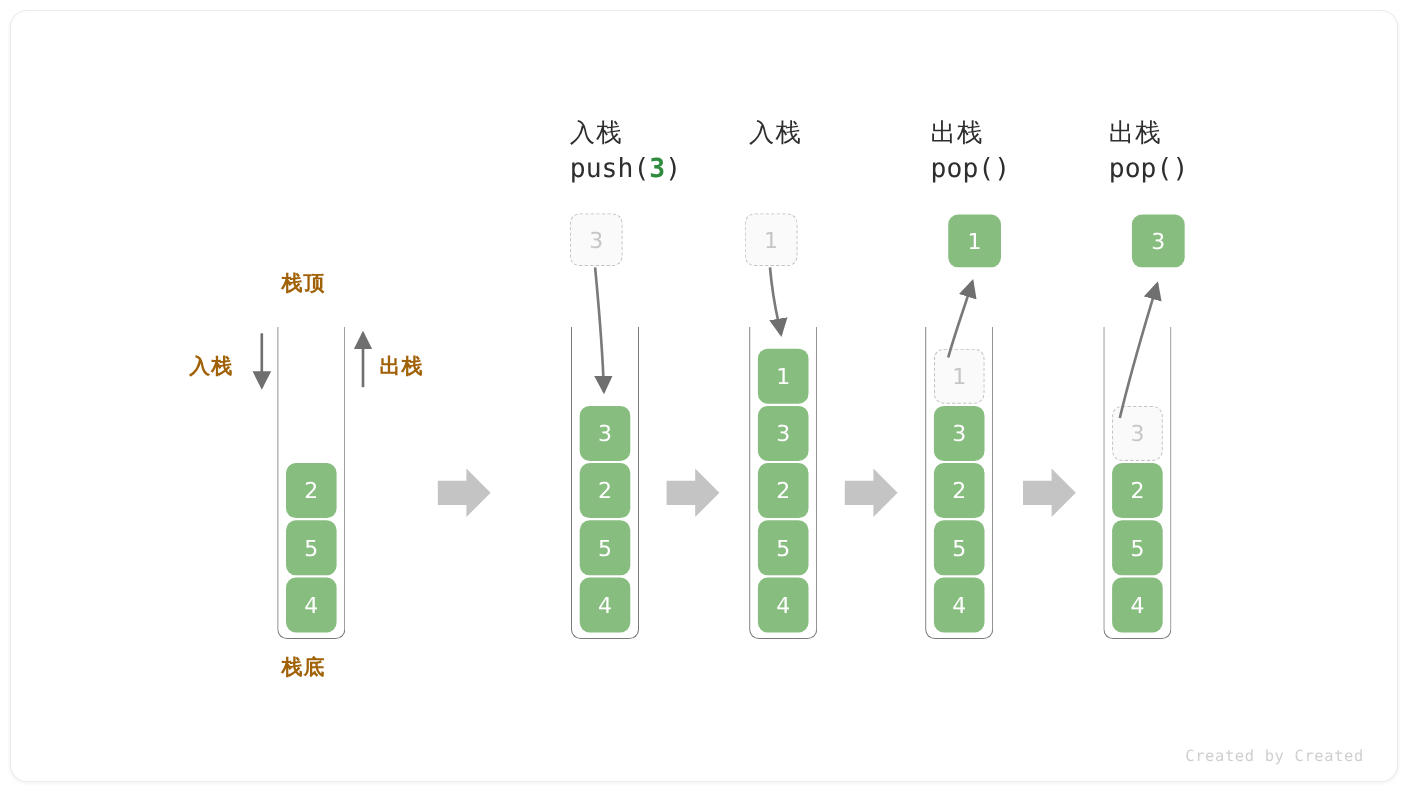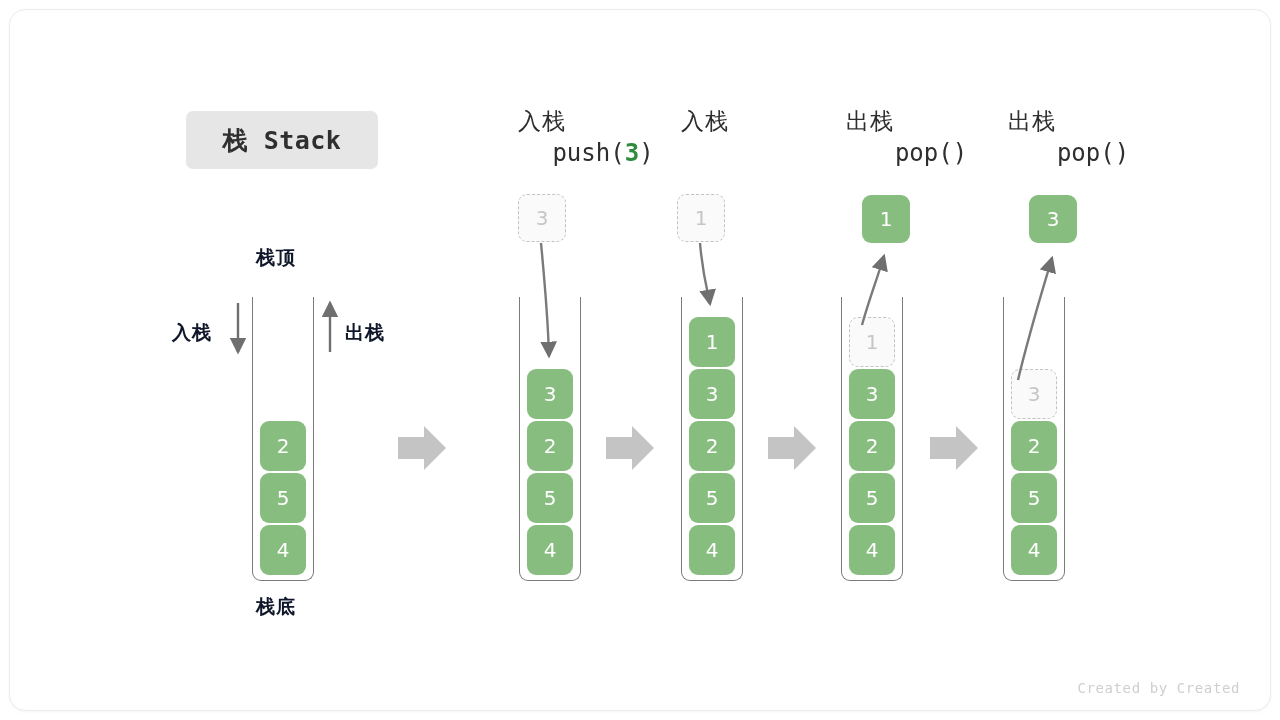--- a/index.html
+++ b/index.html
@@ -59,21 +59,20 @@
     font-family: "DejaVu Sans", sans-serif;
     font-size: 23px;
     line-height: 30px;
     letter-spacing: 1px;
   }
   .col-head .op {
     font-family: "DejaVu Sans Mono", monospace;
     font-size: 24px;
     line-height: 34px;
     white-space: pre;
-    text-align: center;
   }
   .col-head .op .arg {
     color: #2f8c3f;
     font-weight: bold;
   }
 
   
   .stack {
     position: absolute;
     width: 62px;
@@ -132,21 +131,21 @@
   }
   .float-box.filled { background: #88bd80; color: #ffffff; }
   .float-box.ghost  { background: #fafafa; color: #c6c6c6; border: 1.6px dashed #c2c2c2; }
 
   
   .lbl-bold {
     position: absolute;
     font-family: "DejaVu Sans", sans-serif;
     font-size: 19px;
     font-weight: bold;
-    color: #0f172a;
+    color: #a16207;
     letter-spacing: 1px;
     white-space: nowrap;
   }
 
   .footer {
     position: absolute;
     right: 40px;
     bottom: 24px;
     font-family: "DejaVu Sans Mono", monospace;
     font-size: 14px;
@@ -161,21 +160,20 @@
     height: 720px;
     pointer-events: none;
   }
 </style>
 </head>
 <body>
 
 <div id="canvas">
   <div class="card"></div>
 
-  <div class="title-chip">栈 Stack</div>
 
   <div class="col-head" style="left:518px; top:106px;">
     <div class="cn">入栈</div>
     <div class="op"><span>push(</span><span class="arg">3</span><span>)</span></div>
   </div>
 
   <div class="col-head" style="left:681px; top:106px;">
     <div class="cn">入栈</div>
   </div>
 

